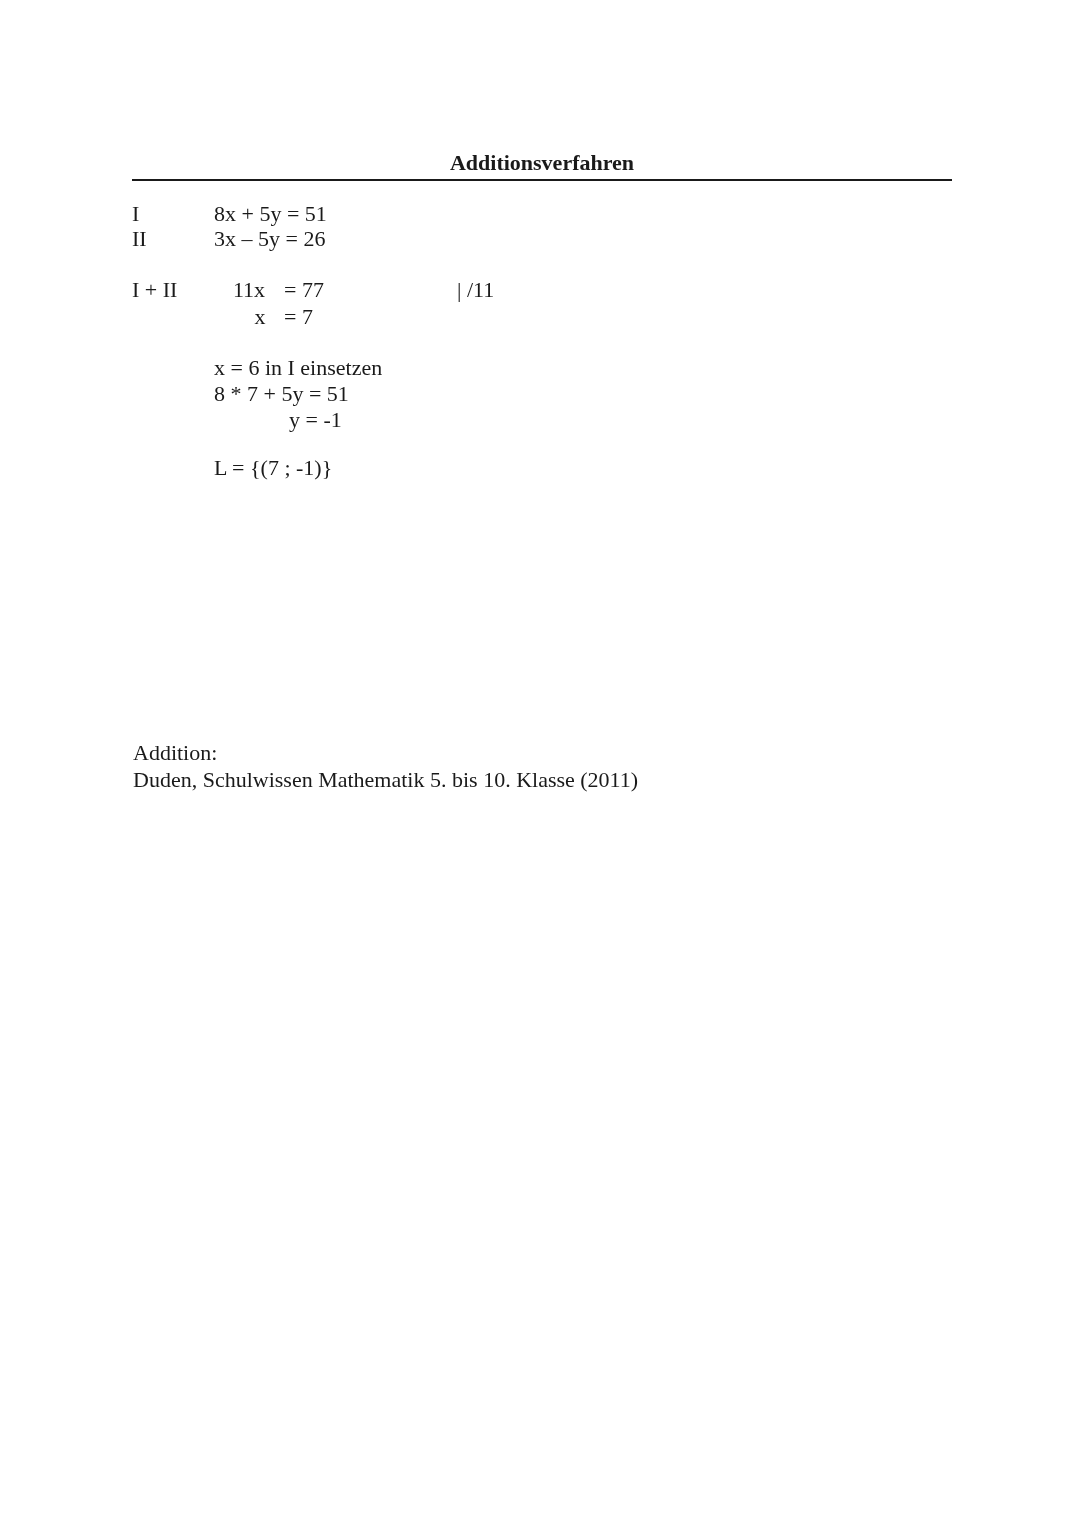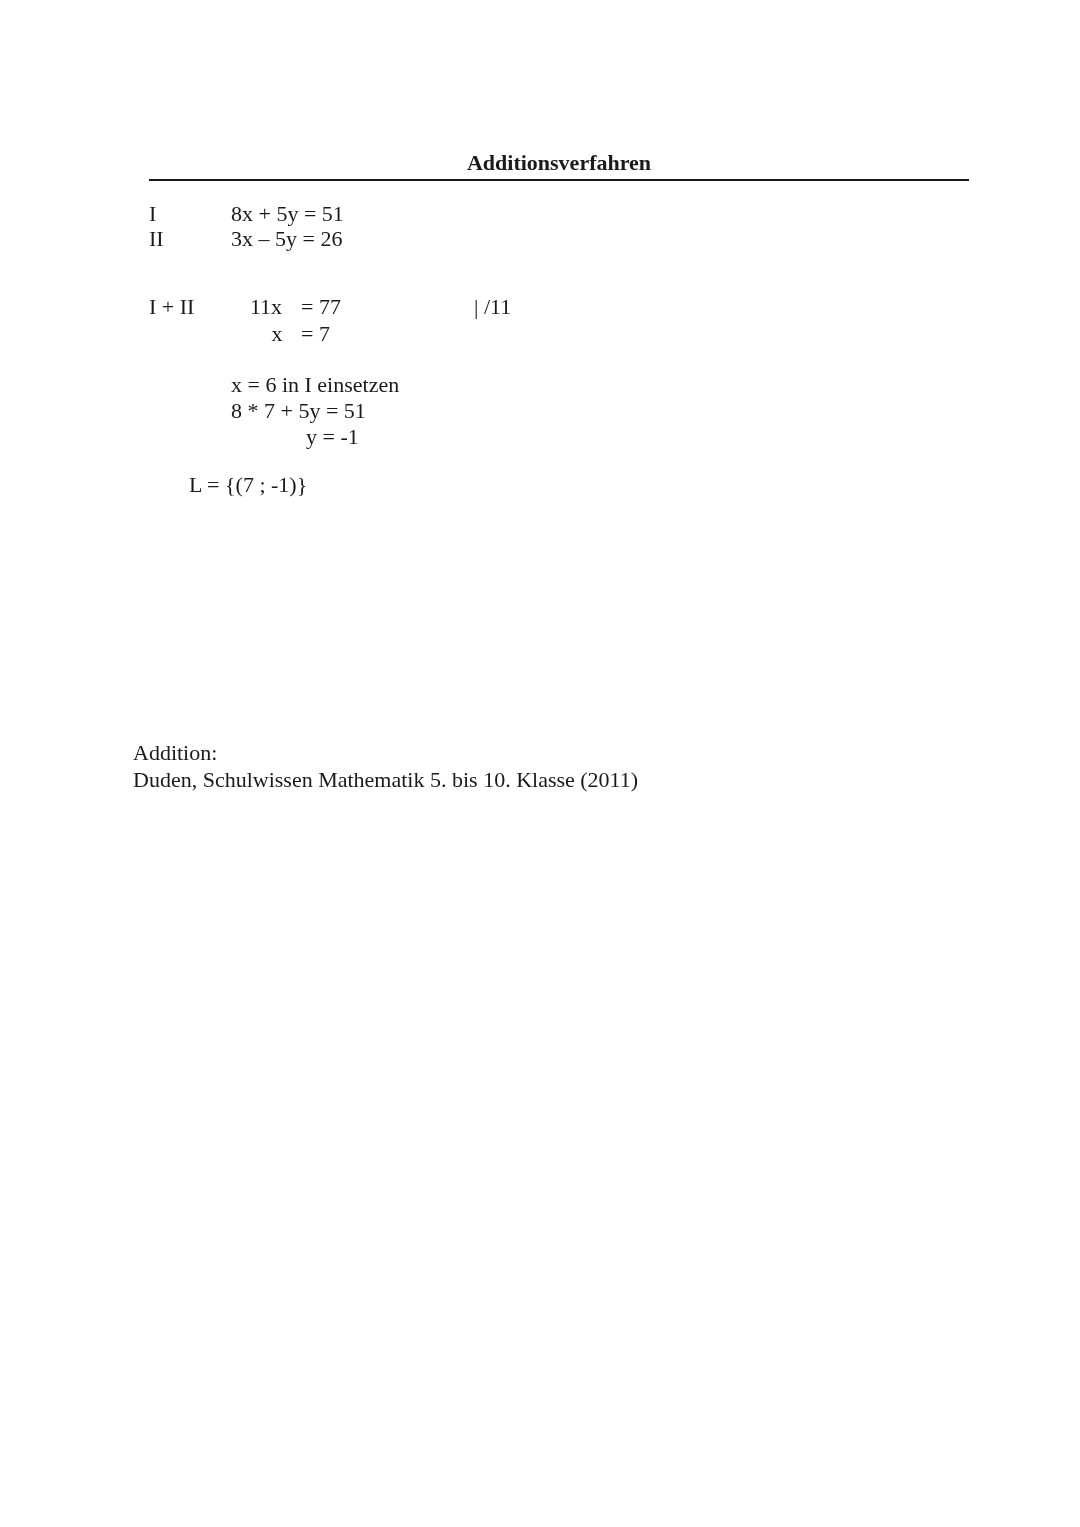--- a/index.html
+++ b/index.html
@@ -12,21 +12,21 @@
     width: 1080px;
     height: 1527px;
     background: #ffffff;
     font-family: "Liberation Serif", "DejaVu Serif", serif;
     font-size: 22px;
     color: #1a1a1a;
     overflow: hidden;
   }
   .content {
     position: absolute;
-    left: 149px;
+    left: 132px;
     top: 149px;
     width: 820px;
   }
   .doc-title {
     text-align: center;
     font-weight: bold;
     font-size: 22px;
     line-height: 27px;
   }
   .title-rule {
@@ -58,34 +58,34 @@
   }
   .eq-lhs.indent {
     padding-left: 22px;
   }
   .eq-op {
     position: absolute;
     left: 325px;
     top: 0;
   }
   .addition-block {
-    margin-top: 42px;
+    margin-top: 25px;
     line-height: 27px;
   }
   .subst-block {
     margin-top: 25px;
     margin-left: 82px;
     line-height: 26px;
   }
   .subst-result {
     padding-left: 75px;
   }
   .solution {
     margin-top: 22px;
-    margin-left: 40px;
+    margin-left: 82px;
     line-height: 26px;
   }
   .sources {
     position: absolute;
     left: 133px;
     top: 739px;
     line-height: 27px;
   }
 </style>
 </head>

